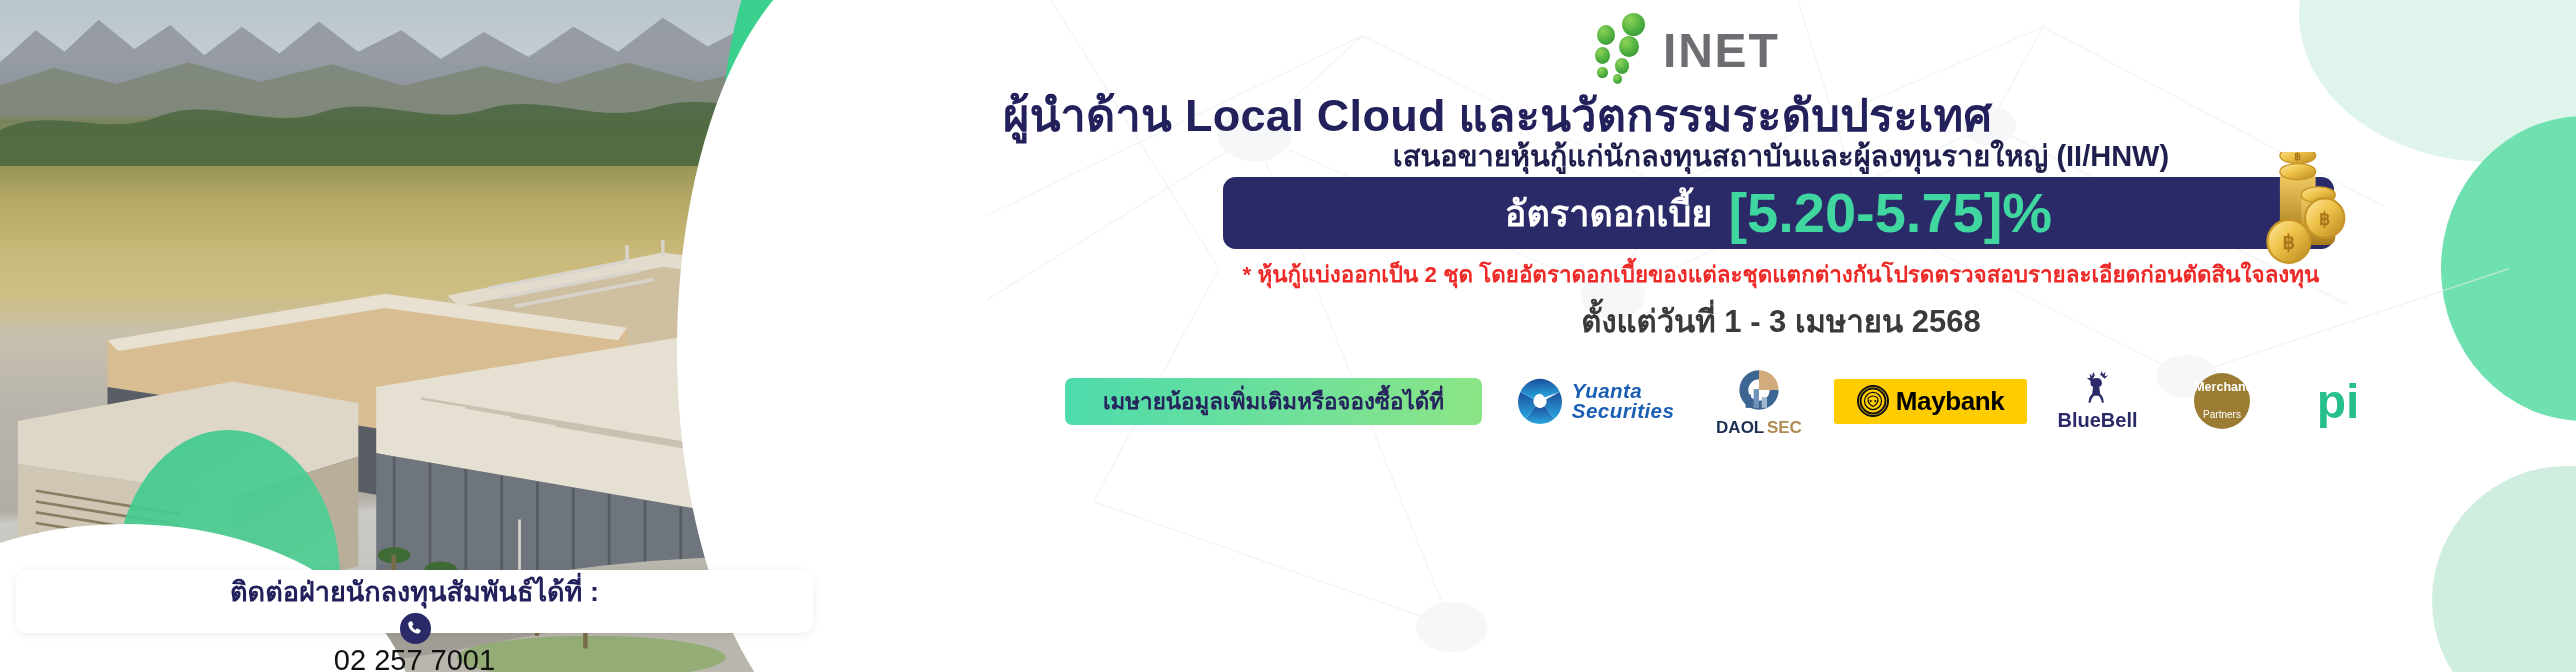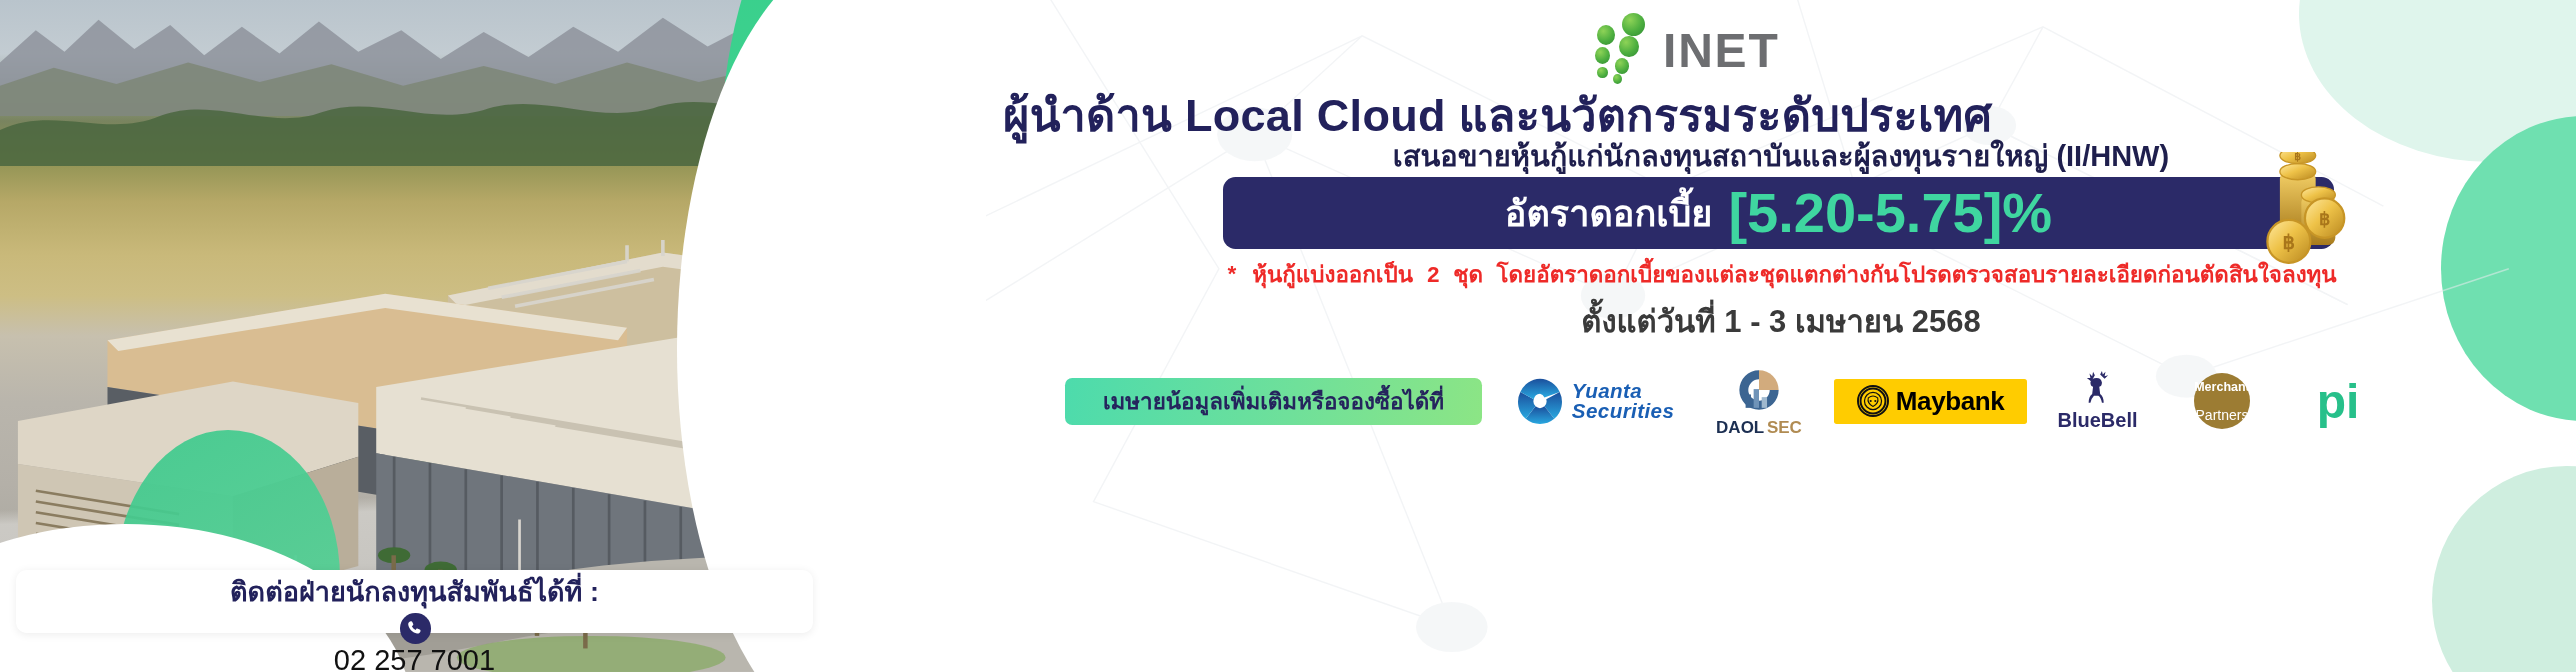--- a/index.html
+++ b/index.html
@@ -150,21 +150,20 @@
     width:108px; height:118px;
   }
 
   
   .disclaimer {
     position:absolute; left:0; right:0; top:256px;
     text-align:center;
     font-size:22.4px; font-weight:bold;
     color:#ee2a28;
     white-space:nowrap;
-    font-family:Liberation Mono, monospace;
   }
   
   .date-line {
     position:absolute; left:0; right:0; top:296px;
     text-align:center;
     font-size:31px; font-weight:bold;
     color:#3a3a3a;
     white-space:nowrap;
   }
 
@@ -210,21 +209,21 @@
   .bluebell { width:125px; flex-direction:column; }
   .bb-text { font-size:20px; font-weight:bold; color:#2b2a68; margin-top:0.9px; }
   
   .merchant { width:108px; }
   .merch-circle {
     width:56px; height:56px; border-radius:50%;
     background:#9c7c33; color:#fff;
     display:flex; flex-direction:column; align-items:center; justify-content:center;
   }
   .merch-1 { font-size:12.5px; font-weight:bold; line-height:12.5px; }
-  .merch-2 { font-size:14px; line-height:10.8px;margin-top:16px; }
+  .merch-2 { font-size:10px; line-height:10.8px;margin-top:16px; }
   
   .pi-logo { width:108px; font-size:48px; font-weight:bold; color:#27c08a; line-height:43px; }
 
   
   .contact-box {
     position:absolute; left:16px; top:570px;
     width:797px; height:63px;
     background:#ffffff;
     border-radius:10.8px;
     display:flex; align-items:center; padding:0 30.5px;

